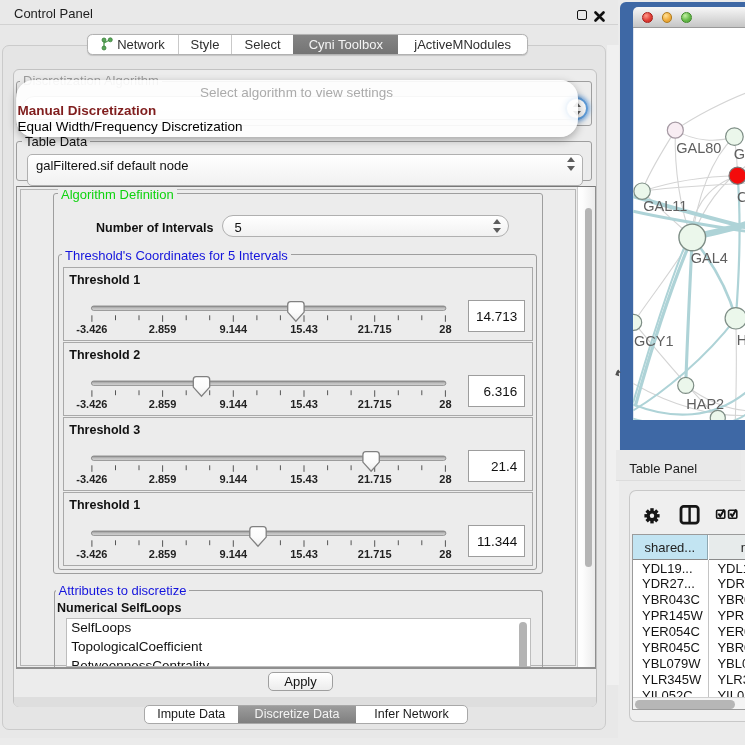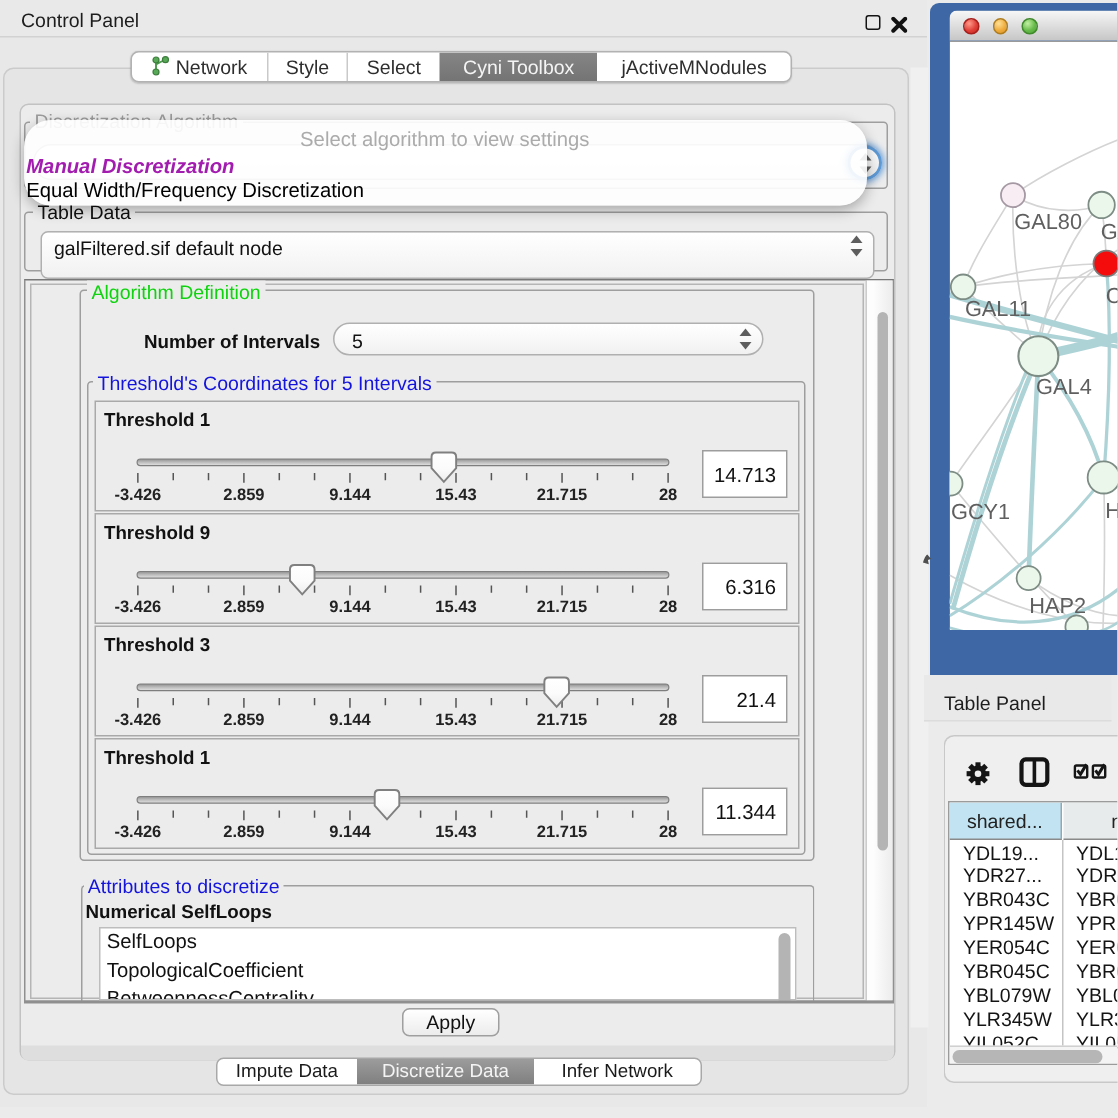--- a/index.html
+++ b/index.html
@@ -38,21 +38,21 @@
 #vthumb { position:absolute; left:7px; top:21px; width:7.5px; height:359px; background:#b4b4b4; border-radius:4px; }
 
 .thpanel { position:absolute; left:63.3px; width:469.7px; height:73.5px; border:1px solid #a9a9a9; background:#ececec; }
 .thtitle { position:absolute; left:5px; top:4.5px; font-size:12.5px; font-weight:bold; color:#111; }
 .thval { position:absolute; left:404px; top:32px; width:57px; height:31.5px; background:#fff; border:1.6px solid #9d9d9d; }
 .thval span { position:absolute; right:7px; top:7.5px; font-size:13.5px; color:#111; }
 
 
 #popup { position:absolute; left:15.5px; top:80px; width:562px; height:57px; background:rgba(255,255,255,0.9); border-radius:18px; box-shadow:0 3px 9px rgba(0,0,0,0.3); }
 #popup .hint { position:absolute; left:0; width:100%; top:5px; text-align:center; font-size:13.5px; color:#ababab; }
-#popup .it1 { position:absolute; left:2px; top:22.5px; font-size:13.5px; font-weight:bold; color:#a21caf;font-style:italic; }
+#popup .it1 { position:absolute; left:2px; top:22.5px; font-size:13.5px; font-weight:bold; color:#7f1d1d; }
 #popup .it2 { position:absolute; left:2px; top:39px; font-size:13.5px; color:#000; }
 
 
 #numlist { position:absolute; left:66.2px; top:618.3px; width:464.8px; height:49px; background:#fff; border:1px solid #bdbdbd; overflow:hidden; font-size:13.5px; color:#111; }
 #numlist div { height:18.7px; padding-left:4px; line-height:18.7px; }
 #listthumb { position:absolute; left:518.5px; top:621.6px; width:8.5px; height:45px; background:#b4b4b4; border-radius:4px 4px 0 0; }
 
 #applybtn { position:absolute; left:268px; top:671.5px; width:65px; height:19.5px; background:linear-gradient(#ffffff,#ececec); border:1px solid #9f9f9f; border-radius:5px; font-size:13px; color:#111; text-align:center; line-height:18px; }
 
 #botseg { position:absolute; left:143.6px; top:704.7px; height:19px; background:#fff; border:1px solid #a8a8a8; border-radius:5px; display:flex; overflow:hidden; }
@@ -172,21 +172,21 @@
         <text x="240.0" y="65.3" text-anchor="middle" font-size="11" font-weight="bold" fill="#222" font-family="Liberation Sans, sans-serif">15.43</text>
         <text x="310.7" y="65.3" text-anchor="middle" font-size="11" font-weight="bold" fill="#222" font-family="Liberation Sans, sans-serif">21.715</text>
         <text x="381.4" y="65.3" text-anchor="middle" font-size="11" font-weight="bold" fill="#222" font-family="Liberation Sans, sans-serif">28</text>
 <path d="M223.7,38.0 L223.7,36.7 Q223.7,33.7 226.7,33.7 L237.1,33.7 Q240.1,33.7 240.1,36.7 L240.1,44.1 L231.9,53.2 L223.7,44.1 Z" fill="url(#thm295)" stroke="#808080" stroke-width="1.3"></path>
 </svg>
 <div class="thval">
         <span>14.713</span>
       </div>
 </div>
     <div class="thpanel" style="top:342px">
-<div class="thtitle">Threshold 9</div>
+<div class="thtitle">Threshold 2</div>
 <svg width="470" height="74" style="position:absolute;left:0;top:0">
 <defs>
 <linearGradient id="trk200" x1="0" y1="0" x2="0" y2="1">
 <stop offset="0" stop-color="#8f8f8f"></stop>
             <stop offset="0.45" stop-color="#b9b9b9"></stop>
             <stop offset="1" stop-color="#e3e3e3"></stop>
 </linearGradient>
 <linearGradient id="thm200" x1="0" y1="0" x2="0" y2="1">
 <stop offset="0" stop-color="#ffffff"></stop>
             <stop offset="0.55" stop-color="#fbfbfb"></stop>

